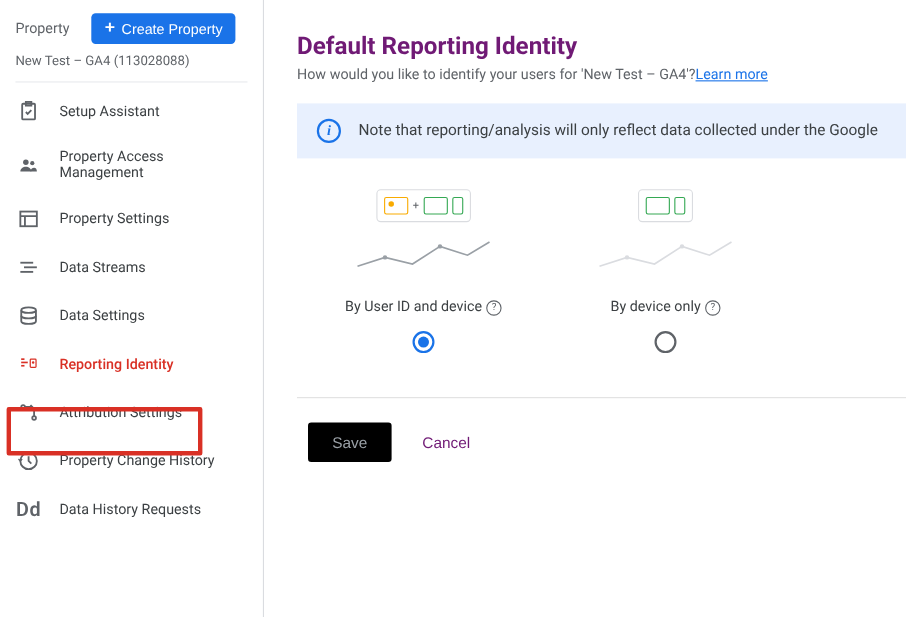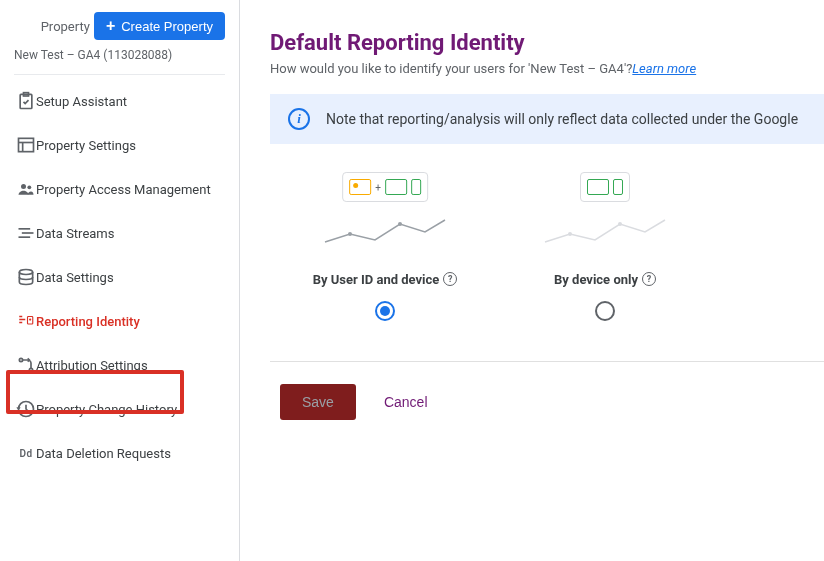--- a/index.html
+++ b/index.html
@@ -1,65 +1,65 @@
 <!DOCTYPE html>
 <html><head>
   <meta charset="utf-8">
   <style>
     * { box-sizing: border-box; margin: 0; padding: 0; }
     body { font-family: Roboto, Arial, sans-serif; width: 824px; height: 561px; display: flex; background: #fff; overflow: hidden; }
     
     .sidebar { width: 240px; border-right: 1px solid #dadce0; padding: 8px 0; }
-    .sidebar-header { display: flex; align-items: center; padding: 4px 14px 8px 14px; gap: 4px; justify-content: flex-end; }
+    .sidebar-header { display: flex; align-items: center; padding: 4px 14px 8px 14px; gap: 20px; }
     .property-label { font-size: 13px; color: #5f6368; }
     .create-btn { background: #1a73e8; color: #fff; border: none; border-radius: 4px; padding: 6px 12px; font-size: 13px; font-weight: 500; display: flex; align-items: center; gap: 6px; cursor: pointer; }
     .create-btn .plus { font-size: 16px; font-weight: bold; line-height: 1; }
     .breadcrumb { font-size: 12px; color: #5f6368; padding: 0 14px 12px 14px; }
     .divider { border: none; border-top: 1px solid #e8eaed; margin: 0 14px 4px 14px; }
     
-    .nav-item { display: flex; align-items: center; padding: 12px 16px; cursor: pointer; }
+    .nav-item { display: flex; align-items: center; padding: 12px 16px; cursor: pointer; gap: 18px; }
     .nav-icon { width: 20px; height: 20px; display: inline-flex; align-items: center; justify-content: center; color: #5f6368; flex-shrink: 0; }
     .nav-label { font-size: 13px; color: #3c4043; }
     
     .nav-item.active { position: relative; }
     .nav-item.active .nav-label { color: #d93025; font-weight: 500; }
     .nav-item.active .nav-icon { color: #d93025; }
     .highlight-box { position: absolute; border: 4px solid #d93025; border-radius: 2px; pointer-events: none; }
     
     .main { flex: 1; padding: 30px 0 0 30px; position: relative; }
     .page-title { font-size: 22px; color: #701a75; margin-bottom: 6px; }
     .page-subtitle { font-size: 13px; color: #5f6368; margin-bottom: 18px; }
-    .page-subtitle a { color: #1a73e8; text-decoration: underline; font-style: italic; }
+    .page-subtitle a { color: #1a73e8; text-decoration: underline; }
     
     .info-banner { background: #e8f0fe; display: flex; align-items: center; padding: 14px 18px; gap: 16px; margin-bottom: 28px; }
     .info-icon { width: 22px; height: 22px; border: 2px solid #1a73e8; border-radius: 50%; display: inline-flex; align-items: center; justify-content: center; color: #1a73e8; font-weight: bold; font-size: 13px; flex-shrink: 0; font-family: Georgia, serif; font-style: italic; }
     .info-text { font-size: 14px; color: #3c4043; white-space: nowrap; }
     
     .options { display: flex; gap: 50px; padding-left: 30px; margin-bottom: 40px; }
     .option { display: flex; flex-direction: column; align-items: center; width: 170px; }
     .option-graphic { width: 130px; height: 80px; margin-bottom: 20px; position: relative; }
     .graphic-card { background: #fff; border: 1px solid #dadce0; border-radius: 4px; padding: 6px; display: flex; align-items: center; justify-content: center; gap: 4px; position: absolute; top: 0; left: 50%; transform: translateX(-50%); }
     .g-user { width: 22px; height: 16px; border: 1.5px solid #f9ab00; border-radius: 2px; position: relative; }
     .g-user::after { content: ''; position: absolute; left: 3px; top: 3px; width: 5px; height: 5px; background: #f9ab00; border-radius: 50%; }
     .g-plus { font-size: 10px; color: #5f6368; }
     .g-device { width: 22px; height: 16px; border: 1.5px solid #34a853; border-radius: 2px; }
     .g-device2 { width: 10px; height: 16px; border: 1.5px solid #34a853; border-radius: 2px; }
     .graphic-chart { position: absolute; bottom: 0; left: 0; right: 0; height: 40px; }
     .graphic-chart svg { width: 100%; height: 100%; }
     
-    .option-title { font-size: 13px; color: #3c4043; display: flex; align-items: flex-start; gap: 4px; margin-bottom: 14px; font-weight: bold; }
+    .option-title { font-size: 13px; color: #3c4043; display: flex; align-items: flex-end; gap: 4px; margin-bottom: 14px; }
     .help-icon { width: 14px; height: 14px; border: 1.5px solid #5f6368; border-radius: 50%; display: inline-flex; align-items: center; justify-content: center; font-size: 9px; color: #5f6368; }
     
     .radio { width: 20px; height: 20px; border: 2px solid #5f6368; border-radius: 50%; display: inline-flex; align-items: center; justify-content: center; cursor: pointer; }
     .radio.selected { border-color: #1a73e8; }
     .radio.selected::after { content: ''; width: 10px; height: 10px; background: #1a73e8; border-radius: 50%; }
     
     .actions-divider { border: none; border-top: 1px solid #e0e0e0; margin-bottom: 22px; }
     .actions { display: flex; gap: 20px; padding-left: 10px; }
-    .save-btn { background: #7f1d1d; color: #9aa0a6; border: none; padding: 10px 22px; font-size: 14px; border-radius: 3px; cursor: not-allowed; }
+    .save-btn { background: #000000; color: #9aa0a6; border: none; padding: 10px 22px; font-size: 14px; border-radius: 3px; cursor: not-allowed; }
     .cancel-btn { background: none; border: none; color: #701a75; font-size: 14px; cursor: pointer; padding: 10px 8px; }
     
     .sidebar-wrapper { position: relative; }
   </style>
 </head>
 <body>
 
 <div class="sidebar sidebar-wrapper">
   <div class="sidebar-header">
     <span class="property-label">Property</span>
@@ -77,39 +77,39 @@
           <rect x="5" y="4" width="14" height="17" rx="1"></rect>
           <rect x="9" y="2" width="6" height="4"></rect>
           <path d="M9 13l2 2 4-4"></path>
         </svg>
     </span>
     <span class="nav-label">Setup Assistant</span>
   </div>
 
   <div class="nav-item">
     <span class="nav-icon">
-      <svg viewBox="0 0 24 24" width="20" height="20" fill="none" stroke="currentColor" stroke-width="2">
-          <rect x="3" y="4" width="18" height="16"></rect>
-          <line x1="3" y1="9" x2="21" y2="9"></line>
-          <line x1="8" y1="9" x2="8" y2="20"></line>
-        </svg>
-    </span>
-    <span class="nav-label">Property Settings</span>
-  </div>
-
-  <div class="nav-item">
-    <span class="nav-icon">
       <svg viewBox="0 0 24 24" width="20" height="20" fill="currentColor">
           <circle cx="9" cy="9" r="3"></circle>
           <circle cx="16" cy="10" r="2.3"></circle>
           <path d="M3 19c0-3 3-5 6-5s6 2 6 5"></path>
           <path d="M14 19c0-2.5 2-4 4-4s3 1.5 3 4"></path>
         </svg>
     </span>
     <span class="nav-label">Property Access Management</span>
+  </div>
+
+  <div class="nav-item">
+    <span class="nav-icon">
+      <svg viewBox="0 0 24 24" width="20" height="20" fill="none" stroke="currentColor" stroke-width="2">
+          <rect x="3" y="4" width="18" height="16"></rect>
+          <line x1="3" y1="9" x2="21" y2="9"></line>
+          <line x1="8" y1="9" x2="8" y2="20"></line>
+        </svg>
+    </span>
+    <span class="nav-label">Property Settings</span>
   </div>
 
   <div class="nav-item">
     <span class="nav-icon">
       <svg viewBox="0 0 24 24" width="20" height="20" fill="currentColor">
           <rect x="3" y="6" width="14" height="2"></rect>
           <rect x="7" y="11" width="14" height="2"></rect>
           <rect x="3" y="16" width="14" height="2"></rect>
         </svg>
     </span>
@@ -158,22 +158,22 @@
       <svg viewBox="0 0 24 24" width="20" height="20" fill="none" stroke="currentColor" stroke-width="2">
           <path d="M3 12a9 9 0 109-9 9 9 0 00-9 9z"></path>
           <path d="M12 7v5l3 3"></path>
           <path d="M3 12l-2-2m2 2l2-2" stroke-width="1.5"></path>
         </svg>
     </span>
     <span class="nav-label">Property Change History</span>
   </div>
 
   <div class="nav-item">
-    <span class="nav-icon" style="font-size:10px;font-weight:600;letter-spacing:0.5px;">Dd</span>
-    <span class="nav-label">Data Deletion Requests</span>
+    <span class="nav-icon" style="font-size:18px;font-weight:600;letter-spacing:0.5px;">Dd</span>
+    <span class="nav-label">Data History Requests</span>
   </div>
 
   <div class="highlight-box" style="left:6px;top:370px;width:178px;height:44px;"></div>
 </div>
 
 <div class="main">
   <h1 class="page-title">Default Reporting Identity</h1>
   <div class="page-subtitle">
     <span>How would you like to identify your users for 'New Test  – GA4'?</span><a href="#">Learn more</a>
   </div>

